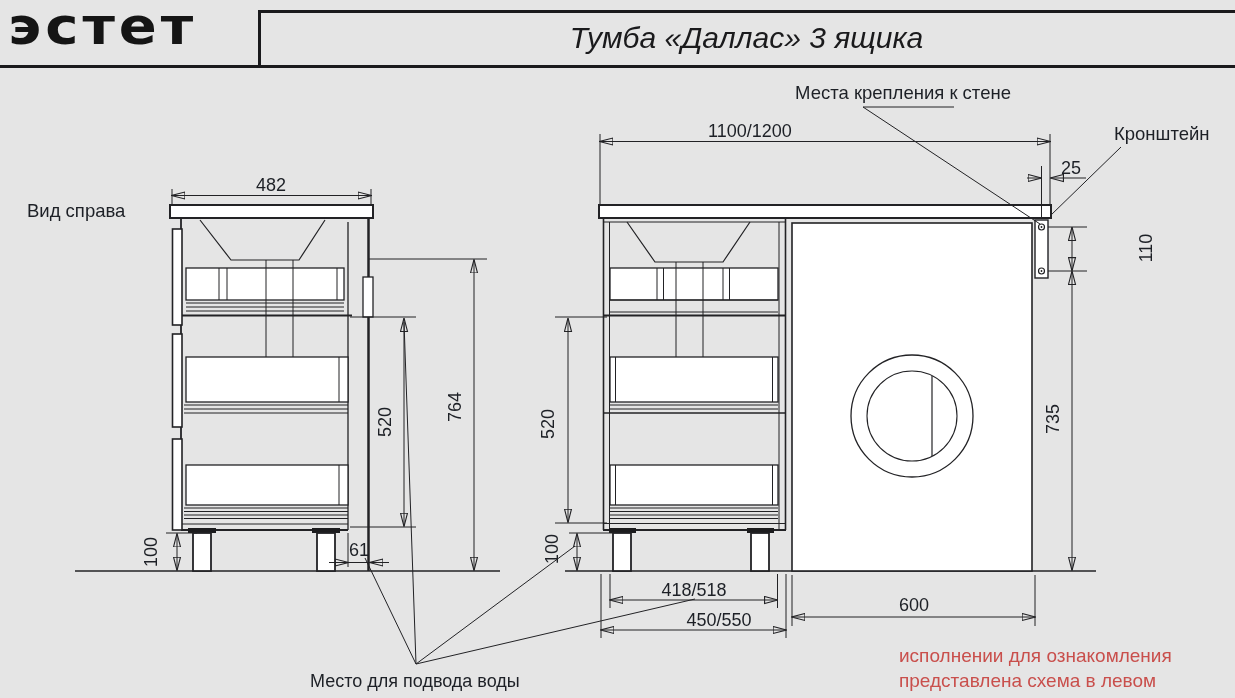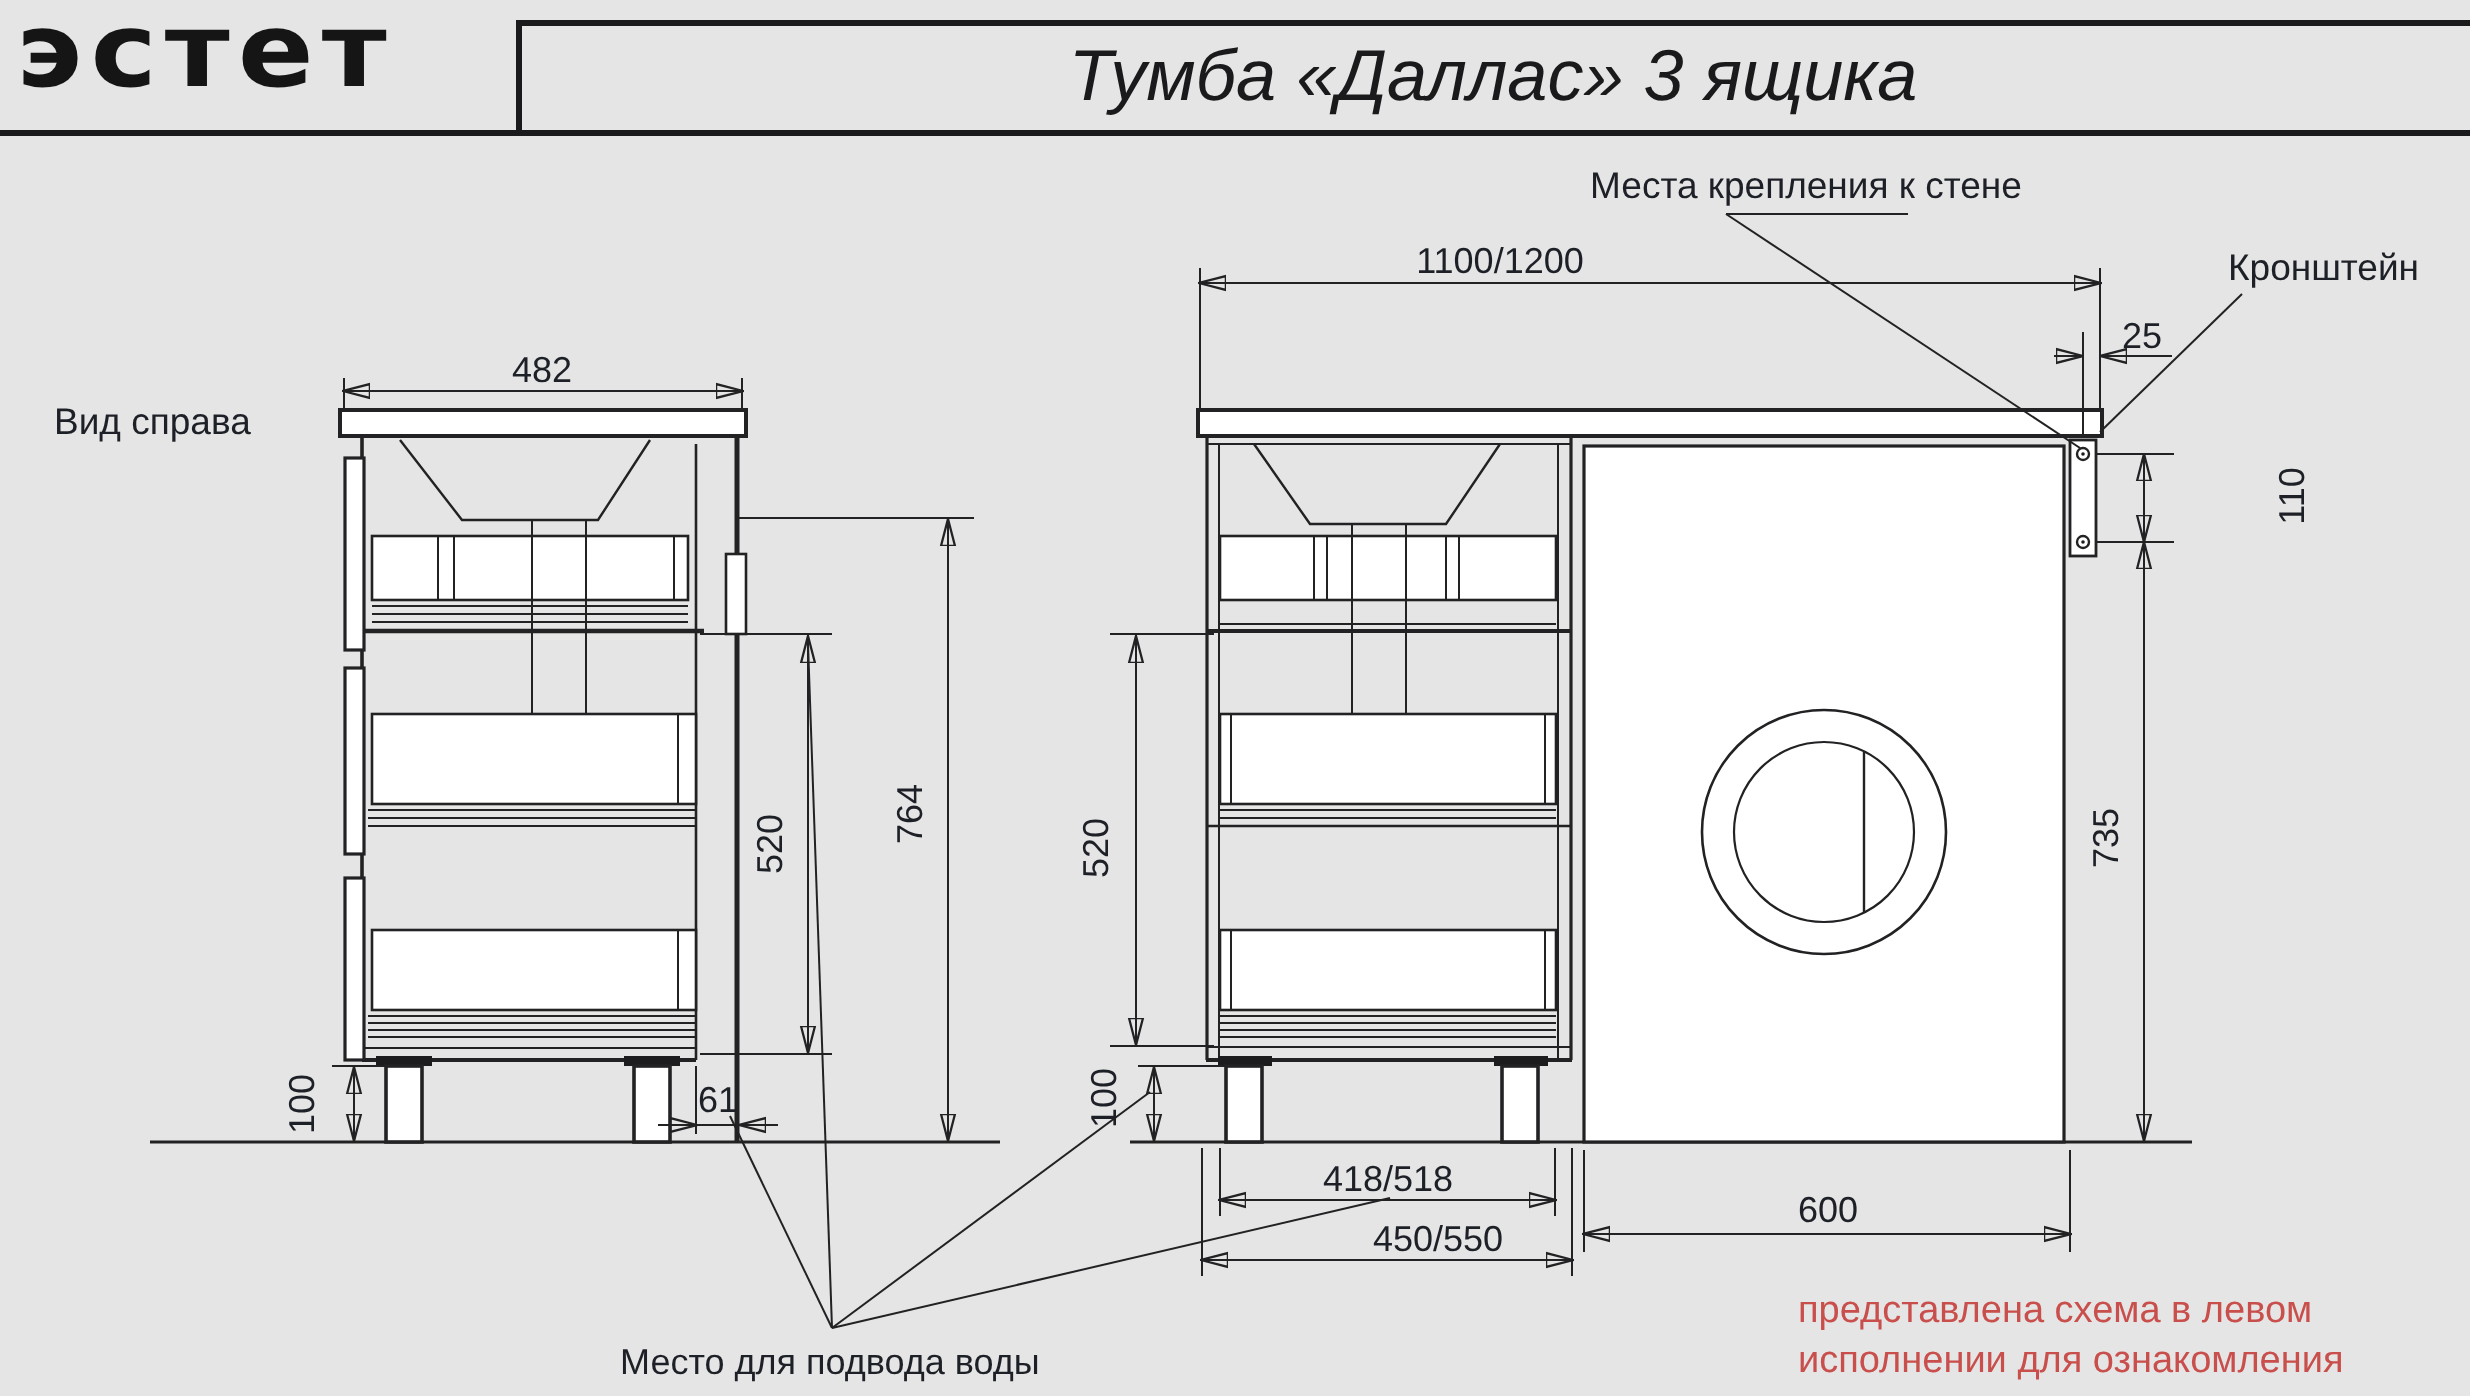--- a/index.html
+++ b/index.html
@@ -4,21 +4,21 @@
 <style>
   html,body{margin:0;padding:0;background:#ffffff;}
   #page{position:relative;width:1235px;height:698px;background:#e5e5e5;overflow:hidden;
         font-family:"Liberation Sans", sans-serif;color:#1c1c1e;}
   
   #logo{position:absolute;left:8px;top:-4px;font-family:"DejaVu Sans", sans-serif;
         font-weight:800;font-size:56px;letter-spacing:4px;color:#151515;
         transform:scaleY(0.92);transform-origin:top left;}
   #title-box{position:absolute;left:258px;top:10px;width:977px;height:56px;
         display:flex;align-items:center;justify-content:center;}
-  #title-box .t{font-style:italic;font-size:36px;color:#1a1a1c;}
+  #title-box .t{font-style:italic;font-size:30px;color:#1a1a1c;}
   .hline{position:absolute;background:#1a1a1c;}
   
   #intro{position:absolute;left:6px;top:82px;font-size:17.5px;line-height:24.5px;color:#1c1c1e;}
   
   #note{position:absolute;left:899px;top:644px;font-size:19px;line-height:24.5px;color:#c94f4c;}
   
   svg{position:absolute;left:0;top:0;}
   svg line, svg path, svg rect, svg circle{stroke:#222225;fill:none;}
   svg .f{fill:#ffffff;}
   svg .solid{fill:#1c1c1e;stroke:none;}
@@ -33,22 +33,22 @@
   <div id="logo">эстет</div>
   <div class="hline" style="left:0;top:65px;width:1235px;height:3px;"></div>
   <div class="hline" style="left:258px;top:10px;width:977px;height:2.5px;"></div>
   <div class="hline" style="left:258px;top:10px;width:2.5px;height:58px;"></div>
   <div id="title-box">
     <span class="t">Тумба «Даллас» 3 ящика</span>
   </div>
 
 
   <div id="note">
+    <div>исполнении для ознакомления</div>
     <div>представлена схема в левом</div>
-    <div>исполнении для ознакомления</div>
   </div>
 
   <svg width="1235" height="698" viewBox="0 0 1235 698">
     <defs>
       <marker id="ah" viewBox="0 0 12 8" refX="11.5" refY="4" markerWidth="14" markerHeight="9" orient="auto-start-reverse" markerUnits="userSpaceOnUse">
         <path d="M12,4 L0,0.9 L0,7.1 Z" fill="#222225" stroke="none"></path>
       </marker>
     </defs>
 
     <g>

